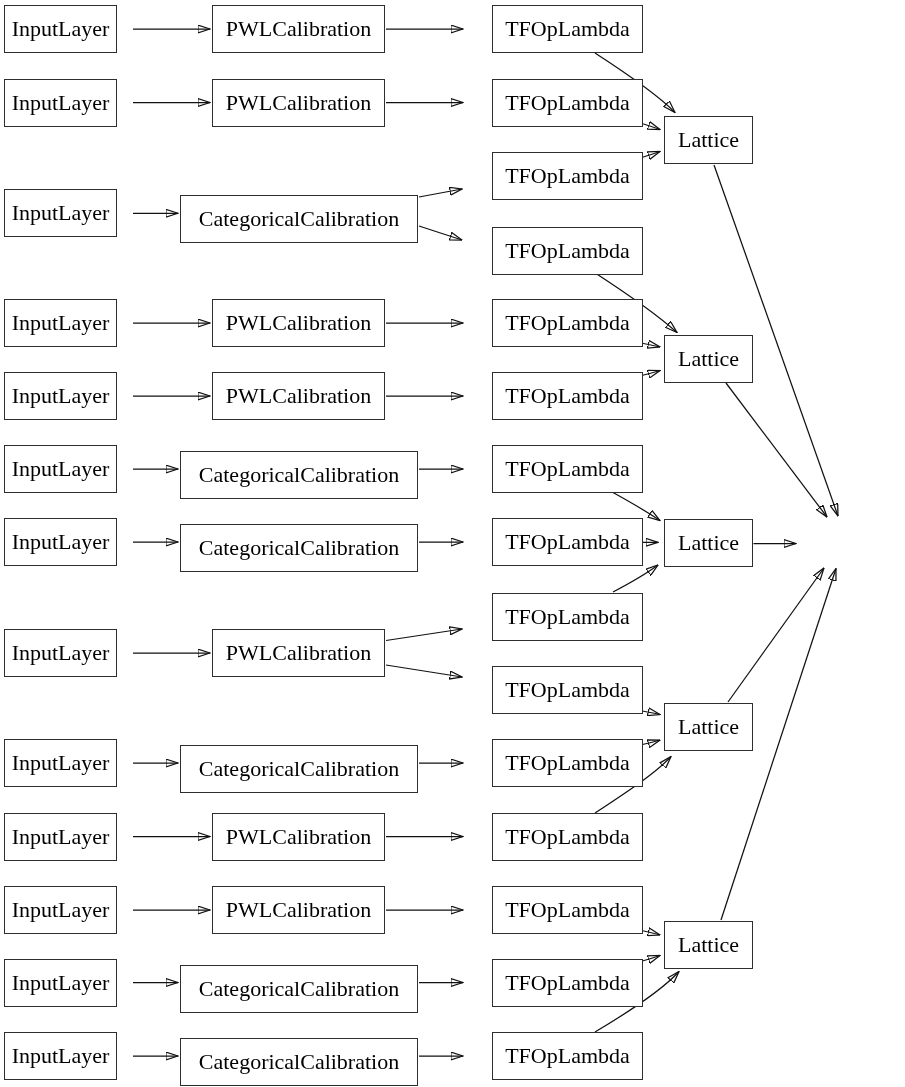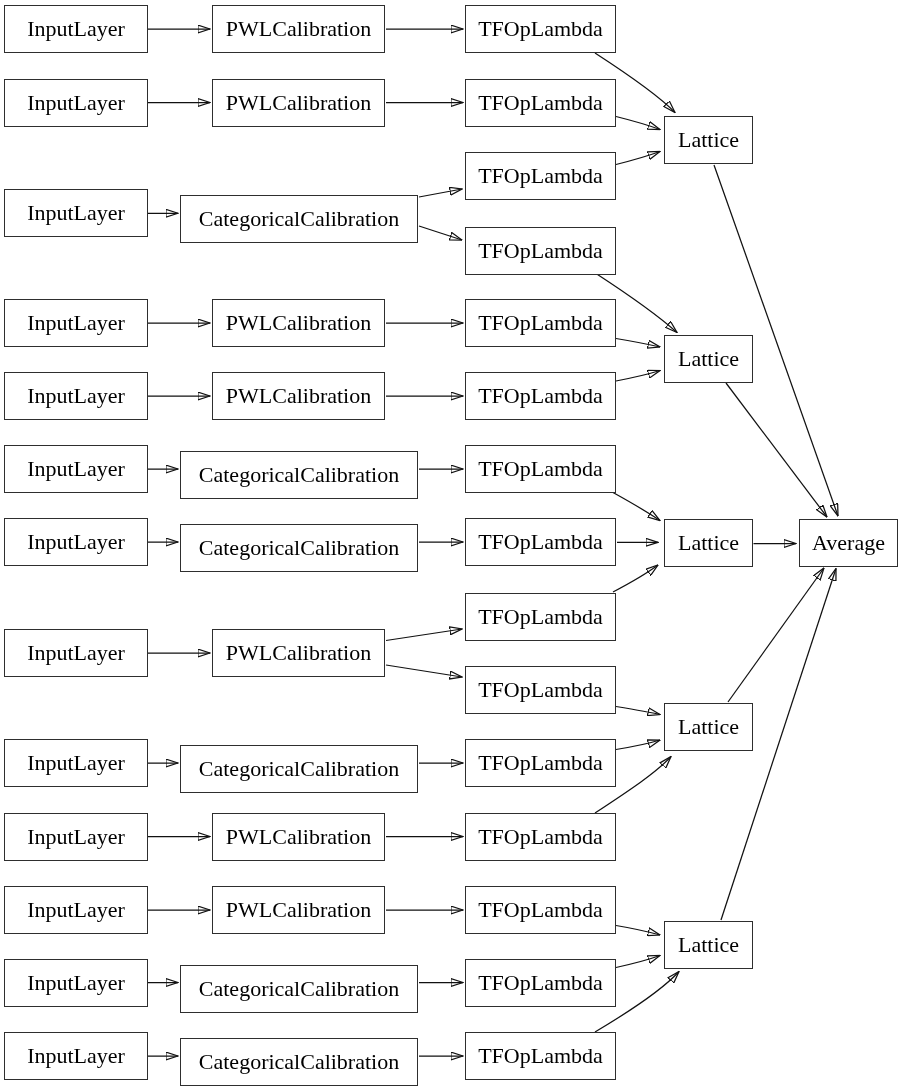--- a/index.html
+++ b/index.html
@@ -29,24 +29,24 @@
     background: #ffffff;
     border: 1.4px solid #2e2e2e;
     display: flex;
     align-items: center;
     justify-content: center;
     font-size: 22px;
     color: #000000;
     white-space: nowrap;
     line-height: 1;
   }
-  .w-il  { left: 4px;   width: 144px; text-align: right; }
+  .w-il  { left: 4px;   width: 113px; text-align: right; }
   .w-pwl { left: 212px; width: 173px; text-align: center; }
   .w-cat { left: 180px; width: 238px; margin-top: 6px; }
-  .w-tf  { left: 465px; width: 151px; }
+  .w-tf  { left: 492px; width: 151px; }
   .w-lat { left: 664px; width: 89px;  }
   .w-avg { left: 799px; width: 99px; height: 48.5px; }
 </style>
 </head>
 <body>
 
 <div class="canvas">
 
   <svg class="edges" viewBox="0 0 905 1087" xmlns="http://www.w3.org/2000/svg" aria-hidden="true">
     <defs>
@@ -159,15 +159,14 @@
   <div class="node w-tf" style="top:886px">TFOpLambda</div>
   <div class="node w-tf" style="top:958.5px">TFOpLambda</div>
   <div class="node w-tf" style="top:1032px">TFOpLambda</div>
 
   <div class="node w-lat" style="top:116px">Lattice</div>
   <div class="node w-lat" style="top:335px">Lattice</div>
   <div class="node w-lat" style="top:518.5px">Lattice</div>
   <div class="node w-lat" style="top:703px">Lattice</div>
   <div class="node w-lat" style="top:921px">Lattice</div>
 
-  <div class="node w-avg" style="top:518.5px">Average</div>
 
 </div>
 
 </body></html>

